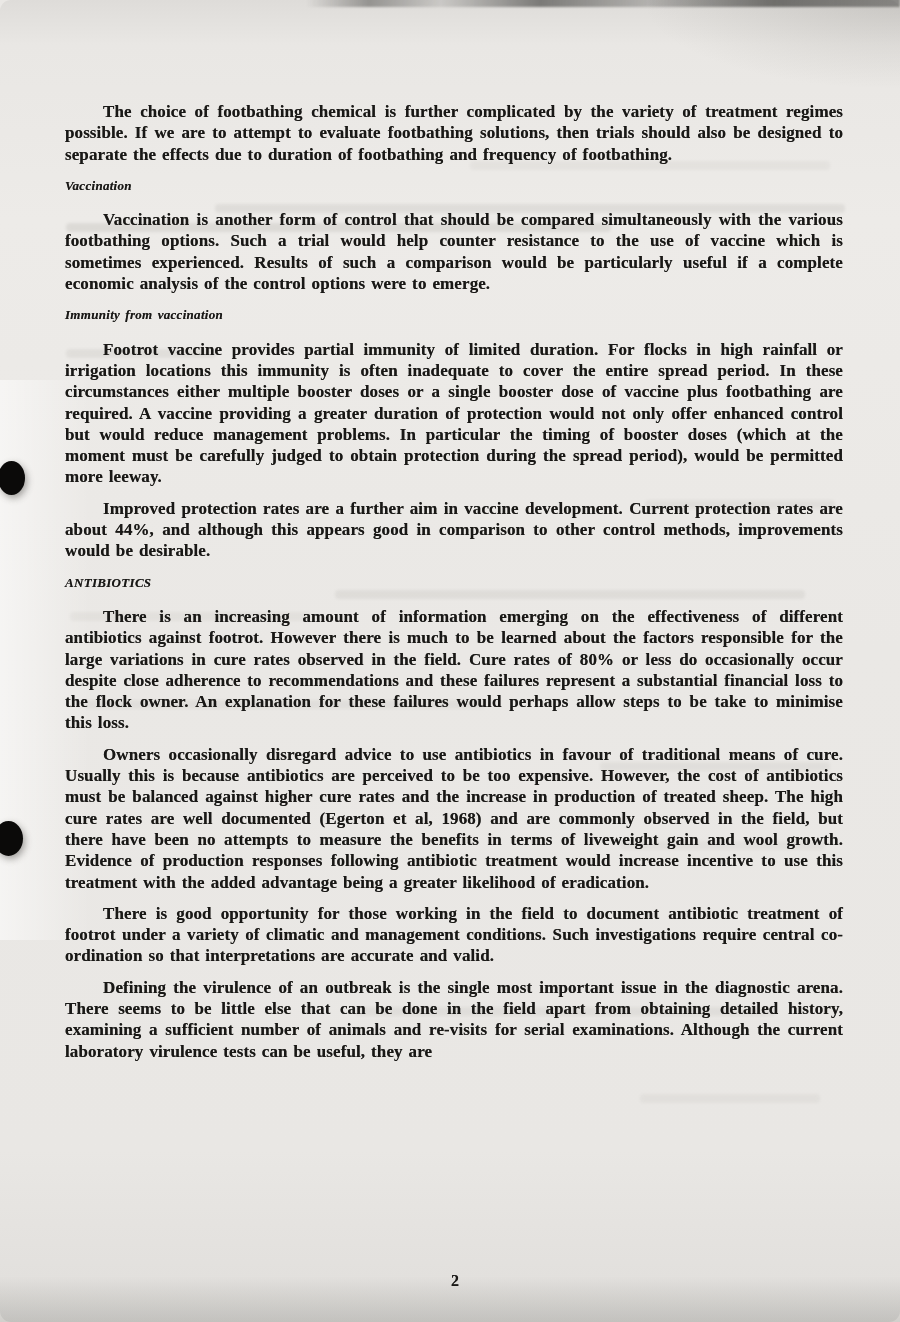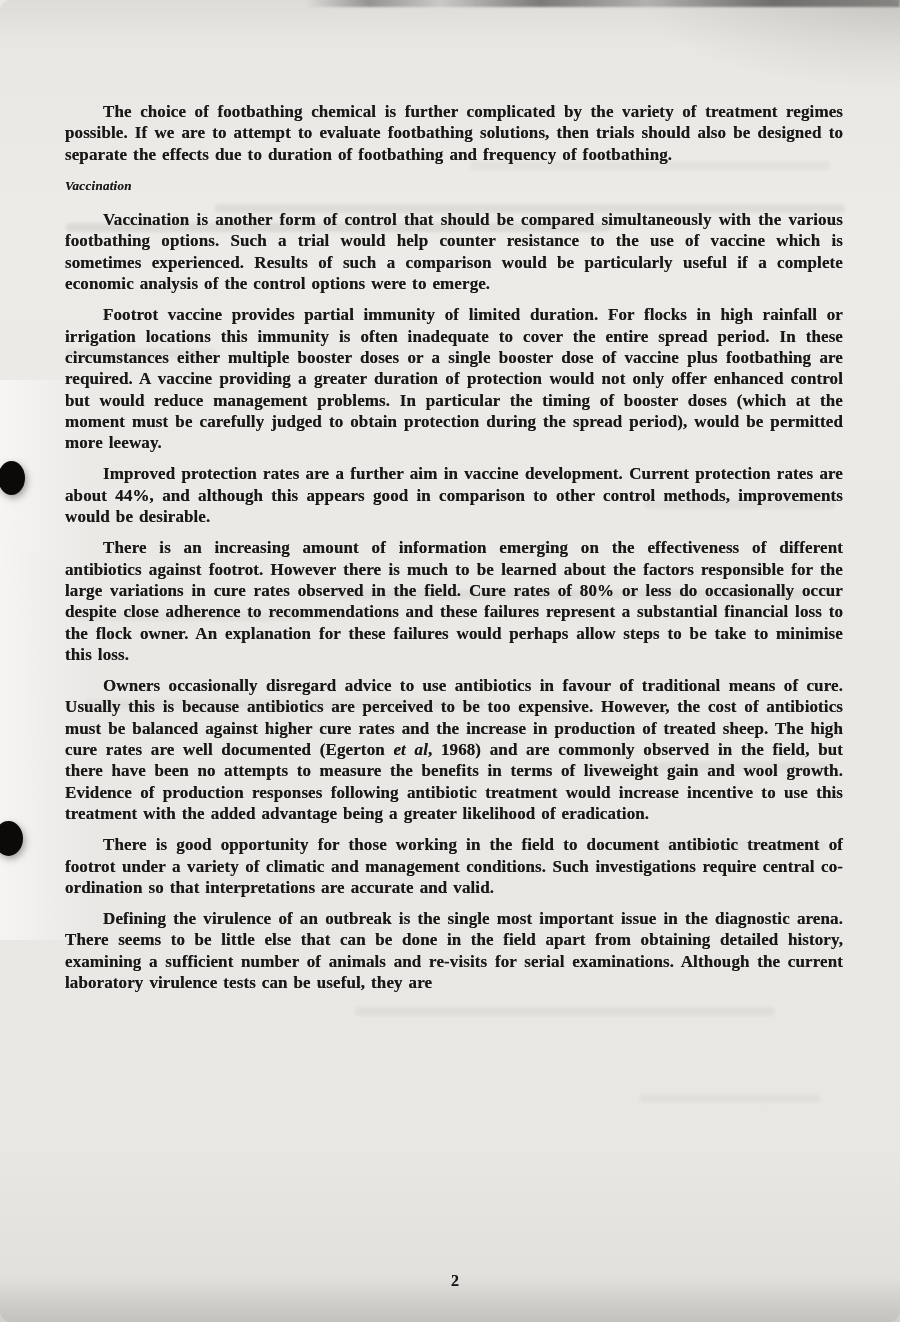--- a/index.html
+++ b/index.html
@@ -76,21 +76,21 @@
     text-align: justify;
     text-shadow: 0 0 0.5px rgba(25,24,22,0.65);
   }
   .para { margin: 0 0 10px 0; text-indent: 38px; }
   .heading {
     margin: 5px 0 13px 0;
     font-size: 13px; font-style: italic; font-weight: 700;
     letter-spacing: 0.3px;
     text-align: left;
   }
-  .et-al { font-style: italic; }
+  .et-al { }
   .page-number {
     position: absolute; top: 1272px; left: 0; right: 0;
     padding-left: 10px;
     text-align: center;
     color: #191816; font-size: 16px; font-weight: 700;
     text-shadow: 0 0 0.5px rgba(25,24,22,0.65);
   }
 </style>
 </head>
 <body>
@@ -118,23 +118,25 @@
   <div class="blob blob-1"></div>
   <div class="blob blob-2"></div>
 
   <main class="text-block">
 
     <p class="para">The choice of footbathing chemical is further complicated by the variety of treatment regimes possible.  If we are to attempt to evaluate footbathing solutions, then trials should also be designed to separate the effects due to duration of footbathing and frequency of footbathing.</p>
 
     <h3 class="heading">Vaccination</h3>
     <p class="para">Vaccination is another form of control that should be compared simultaneously with the various footbathing options.  Such a trial would help counter resistance to the use of vaccine which is sometimes experienced.  Results of such a comparison would be particularly useful if a complete economic analysis of the control options were to emerge.</p>
 
+    <h3 class="heading">Immunity from vaccination</h3>
     <p class="para">Footrot vaccine provides partial immunity of limited duration.  For flocks in high rainfall or irrigation locations this immunity is often inadequate to cover the entire spread period.  In these circumstances either multiple booster doses or a single booster dose of vaccine plus footbathing are required.  A vaccine providing a greater duration of protection would not only offer enhanced control but would reduce management problems.  In particular the timing of booster doses (which at the moment must be carefully judged to obtain protection during the spread period), would be permitted more leeway.</p>
     <p class="para">Improved protection rates are a further aim in vaccine development.  Current protection rates are about 44%, and although this appears good in comparison to other control methods, improvements would be desirable.</p>
 
+    <h3 class="heading">ANTIBIOTICS</h3>
     <p class="para">There is an increasing amount of information emerging on the effectiveness of different antibiotics against footrot.  However there is much to be learned about the factors responsible for the large variations in cure rates observed in the field.  Cure rates of 80% or less do occasionally occur despite close adherence to recommendations and these failures represent a substantial financial loss to the flock owner.  An explanation for these failures would perhaps allow steps to be take to minimise this loss.</p>
     <p class="para"><span>Owners occasionally disregard advice to use antibiotics in favour of traditional means of cure.  Usually this is because antibiotics are perceived to be too expensive.  However, the cost of antibiotics must be balanced against higher cure rates and the increase in production of treated sheep.  The high cure rates are well documented (Egerton </span><span class="et-al">et al</span><span>, 1968) and are commonly observed in the field, but there have been no attempts to measure the benefits in terms of liveweight gain and wool growth.  Evidence of production responses following antibiotic treatment would increase incentive to use this treatment with the added advantage being a greater likelihood of eradication.</span></p>
     <p class="para">There is good opportunity for those working in the field to document antibiotic treatment of footrot under a variety of climatic and management conditions.  Such investigations require central co-ordination so that interpretations are accurate and valid.</p>
 
     <p class="para">Defining the virulence of an outbreak is the single most important issue in the diagnostic arena.  There seems to be little else that can be done in the field apart from obtaining detailed history, examining a sufficient number of animals and re-visits for serial examinations.  Although the current laboratory virulence tests can be useful, they are</p>
 
   </main>
 
   <div class="page-number">2</div>
 </div>

